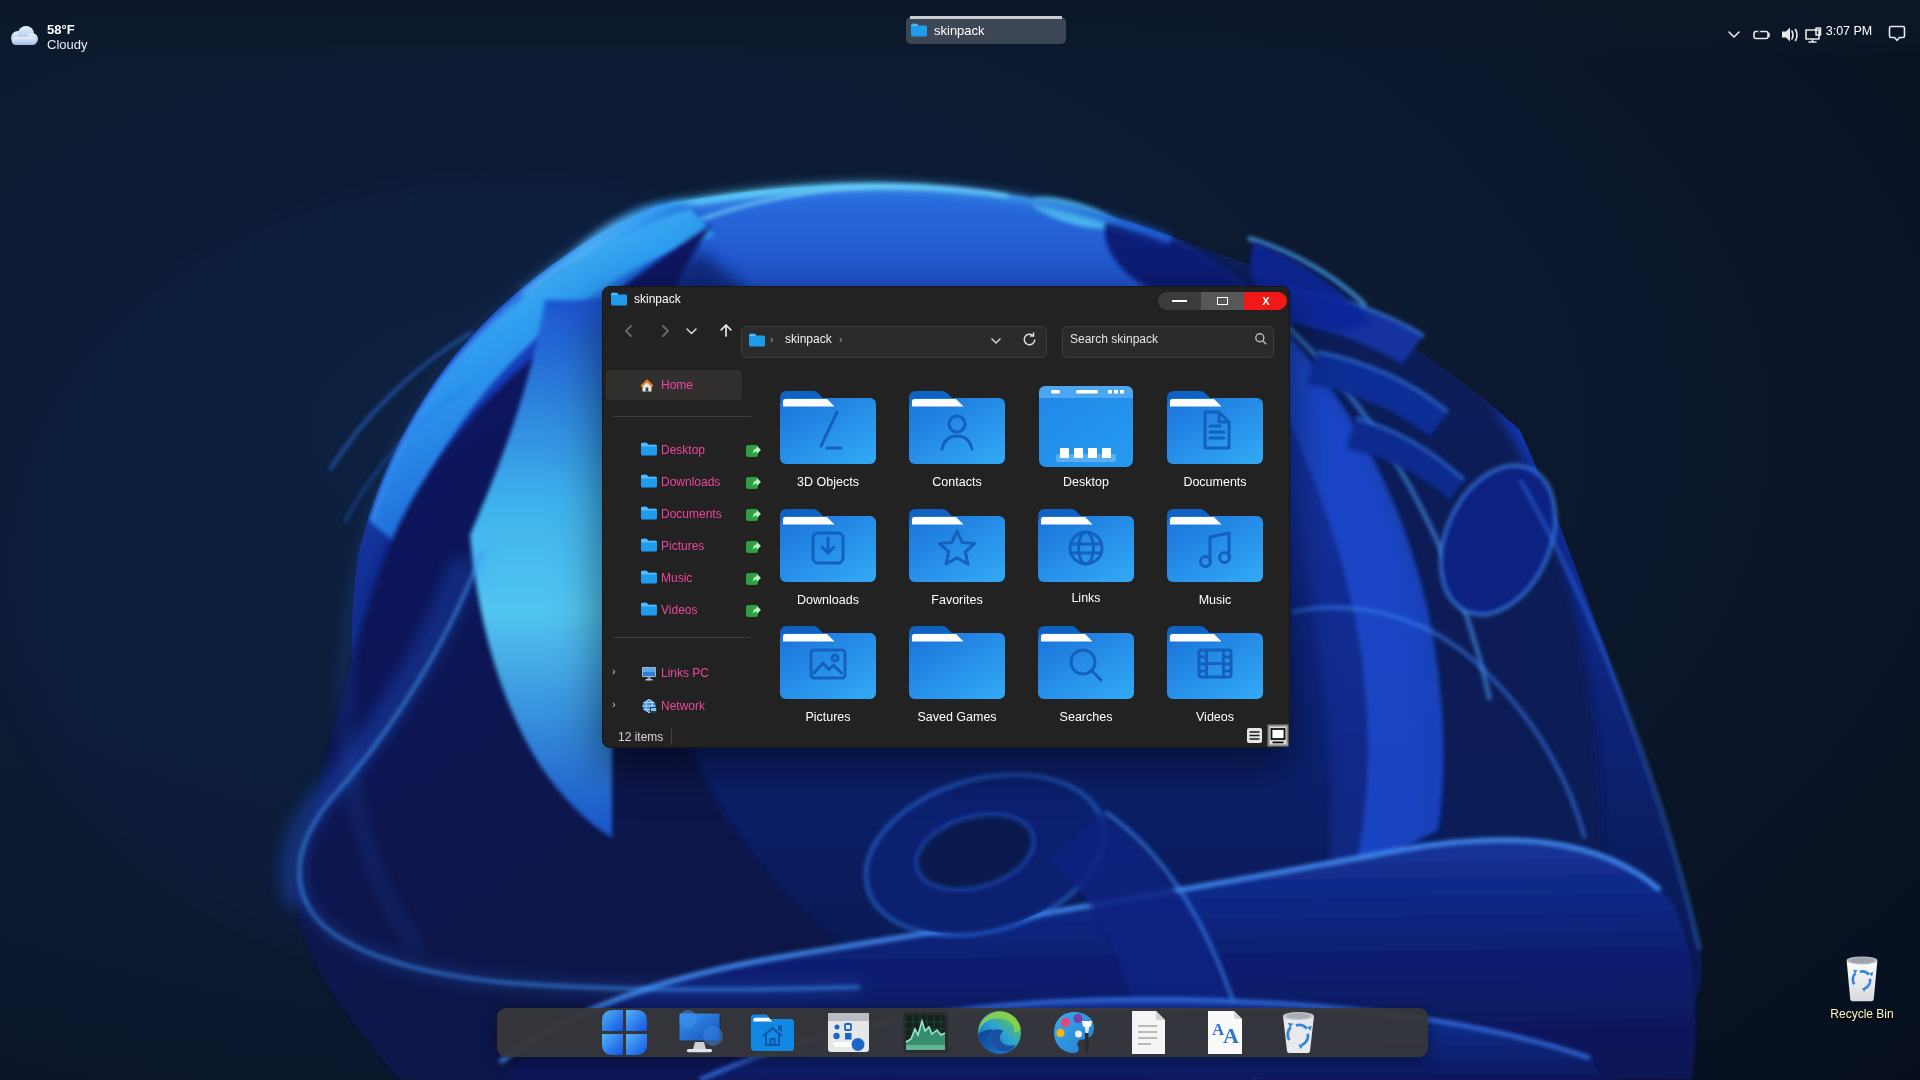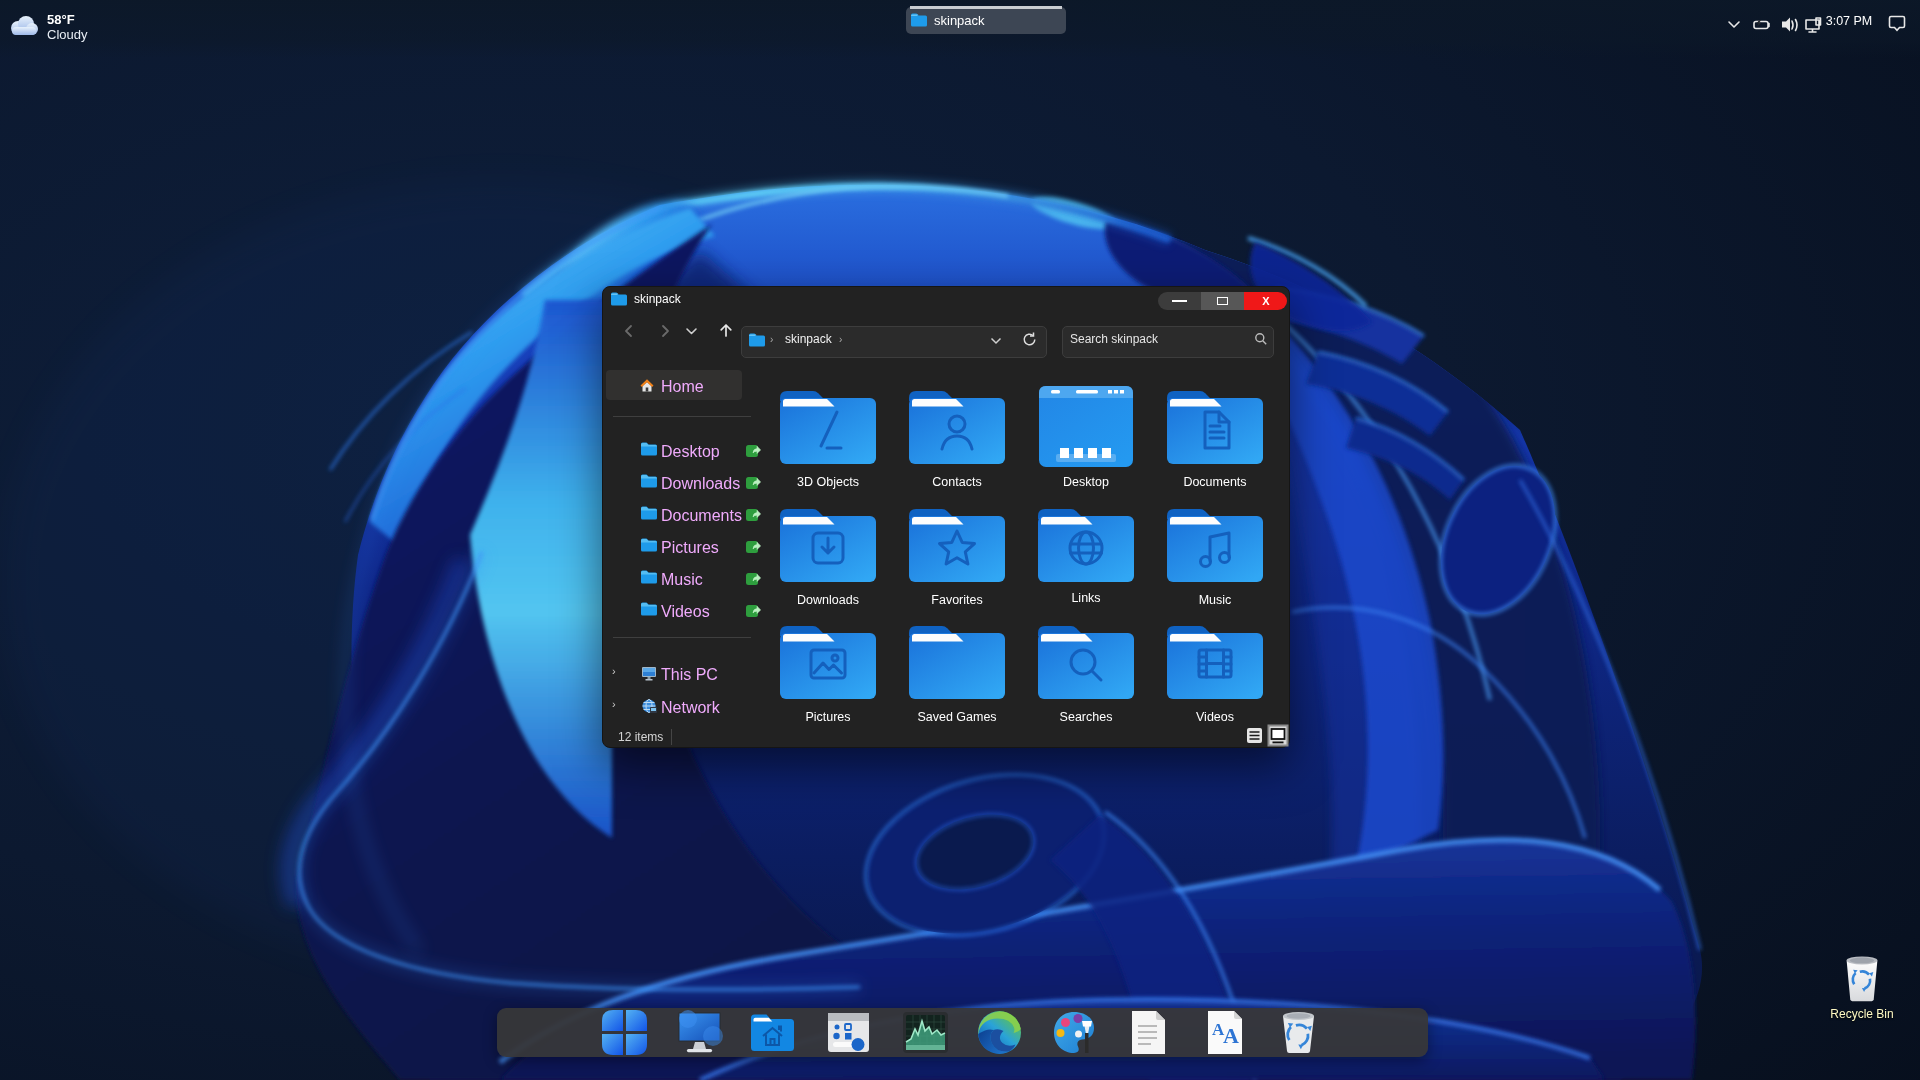--- a/index.html
+++ b/index.html
@@ -1,20 +1,20 @@
 <!DOCTYPE html>
 <html><head>
 <meta charset="utf-8">
 <style>
 html,body{margin:0;padding:0;width:1920px;height:1080px;overflow:hidden;background:#0a1526;font-family:"Liberation Sans",sans-serif;}
 #wall{position:absolute;left:0;top:0;width:1920px;height:1080px;}
 .abs{position:absolute;}
 #win{position:absolute;left:602px;top:286px;width:688px;height:462px;background:#222222;border-radius:8px;box-shadow:0 18px 45px rgba(0,0,0,.55);border:1px solid #151515;box-sizing:border-box;}
 .tbx{position:absolute;height:32px;background:#2b2b2b;border:1px solid #3d3d3d;border-radius:5px;box-sizing:border-box;}
-.srow{position:absolute;left:3px;width:136px;height:30px;border-radius:4px;color:#f0abfc;font-size:16px;}
+.srow{position:absolute;left:3px;width:136px;height:30px;border-radius:4px;color:#ec4899;font-size:12px;}
 .srow .lbl{position:absolute;left:55px;top:8px;}
 .glbl{position:absolute;width:120px;text-align:center;color:#fff;font-size:12.5px;}
 .dockic{position:absolute;top:1009px;width:47px;height:47px;}
 </style>
 </head>
 <body>
 <svg id="wall" viewBox="0 0 1920 1080" preserveAspectRatio="none">
 <defs>
 <radialGradient id="bg1" cx="28%" cy="40%" r="95%">
  <stop offset="0%" stop-color="#0e1f3c"></stop>
@@ -140,21 +140,21 @@
 <path d="M700,1080 C800,1032 940,1004 1100,1000 C1290,996 1470,1016 1590,1058" stroke="#3a7cf2" stroke-width="4" fill="none" filter="url(#b2)" opacity="0.9"></path>
 
 <linearGradient id="topfade" x1="0" y1="0" x2="0" y2="1">
       <stop offset="0%" stop-color="#0c1828" stop-opacity="0.9"></stop>
       <stop offset="70%" stop-color="#0c1828" stop-opacity="0.55"></stop>
       <stop offset="100%" stop-color="#0c1828" stop-opacity="0"></stop>
     </linearGradient>
 <rect x="0" y="0" width="1920" height="58" fill="url(#topfade)"></rect>
 </svg>
 
-<div class="abs" style="left:0;top:6px;width:1544px;height:40px;">
+<div class="abs" style="left:0;top:16px;width:1544px;height:40px;">
  <svg class="abs" style="left:8px;top:7px" width="32" height="27" viewBox="0 0 32 27">
   <defs>
         <linearGradient id="cld" x1="0" y1="0" x2="0" y2="1">
           <stop offset="0%" stop-color="#e8f2fc"></stop>
           <stop offset="100%" stop-color="#9db8e8"></stop>
         </linearGradient>
       </defs>
   <circle cx="10" cy="15" r="7" fill="url(#cld)"></circle>
       <circle cx="18" cy="11" r="8" fill="url(#cld)"></circle>
       <circle cx="24" cy="16" r="6" fill="url(#cld)"></circle>
@@ -310,21 +310,21 @@
       </svg>
     </div>
 <div class="srow" style="top:371px">
       <svg class="abs" style="left:35px;top:8px" width="16" height="15" viewBox="0 0 16 15">
         <rect x="1" y="1" width="14" height="10" rx="1" fill="#9fb6c8"></rect>
         <rect x="2" y="2" width="12" height="8" fill="#2d7fd4"></rect>
         <rect x="2" y="2" width="12" height="4" fill="#5aa8e8"></rect>
         <rect x="6.5" y="11" width="3" height="2" fill="#8a9aa8"></rect>
         <rect x="4.5" y="13" width="7" height="1.5" fill="#b8c4ce"></rect>
       </svg>
-      <span class="lbl">This PC</span>
+      <span class="lbl">Links PC</span>
     </div>
 <div class="srow" style="top:404px">
       <svg class="abs" style="left:35px;top:7px" width="16" height="16" viewBox="0 0 16 16">
         <circle cx="8" cy="8" r="6.5" fill="#3c8ddd"></circle>
         <ellipse cx="8" cy="8" rx="3" ry="6.5" fill="none" stroke="#bcdcf5" stroke-width="1"></ellipse>
         <path d="M1.5,8 h13 M2.5,4.5 h11 M2.5,11.5 h11" stroke="#bcdcf5" stroke-width="1" fill="none"></path>
         <rect x="9" y="9" width="7" height="6" rx="1" fill="#2f3744"></rect>
         <rect x="10" y="10" width="5" height="3" fill="#7ec4f0"></rect>
       </svg>
       <span class="lbl">Network</span>

